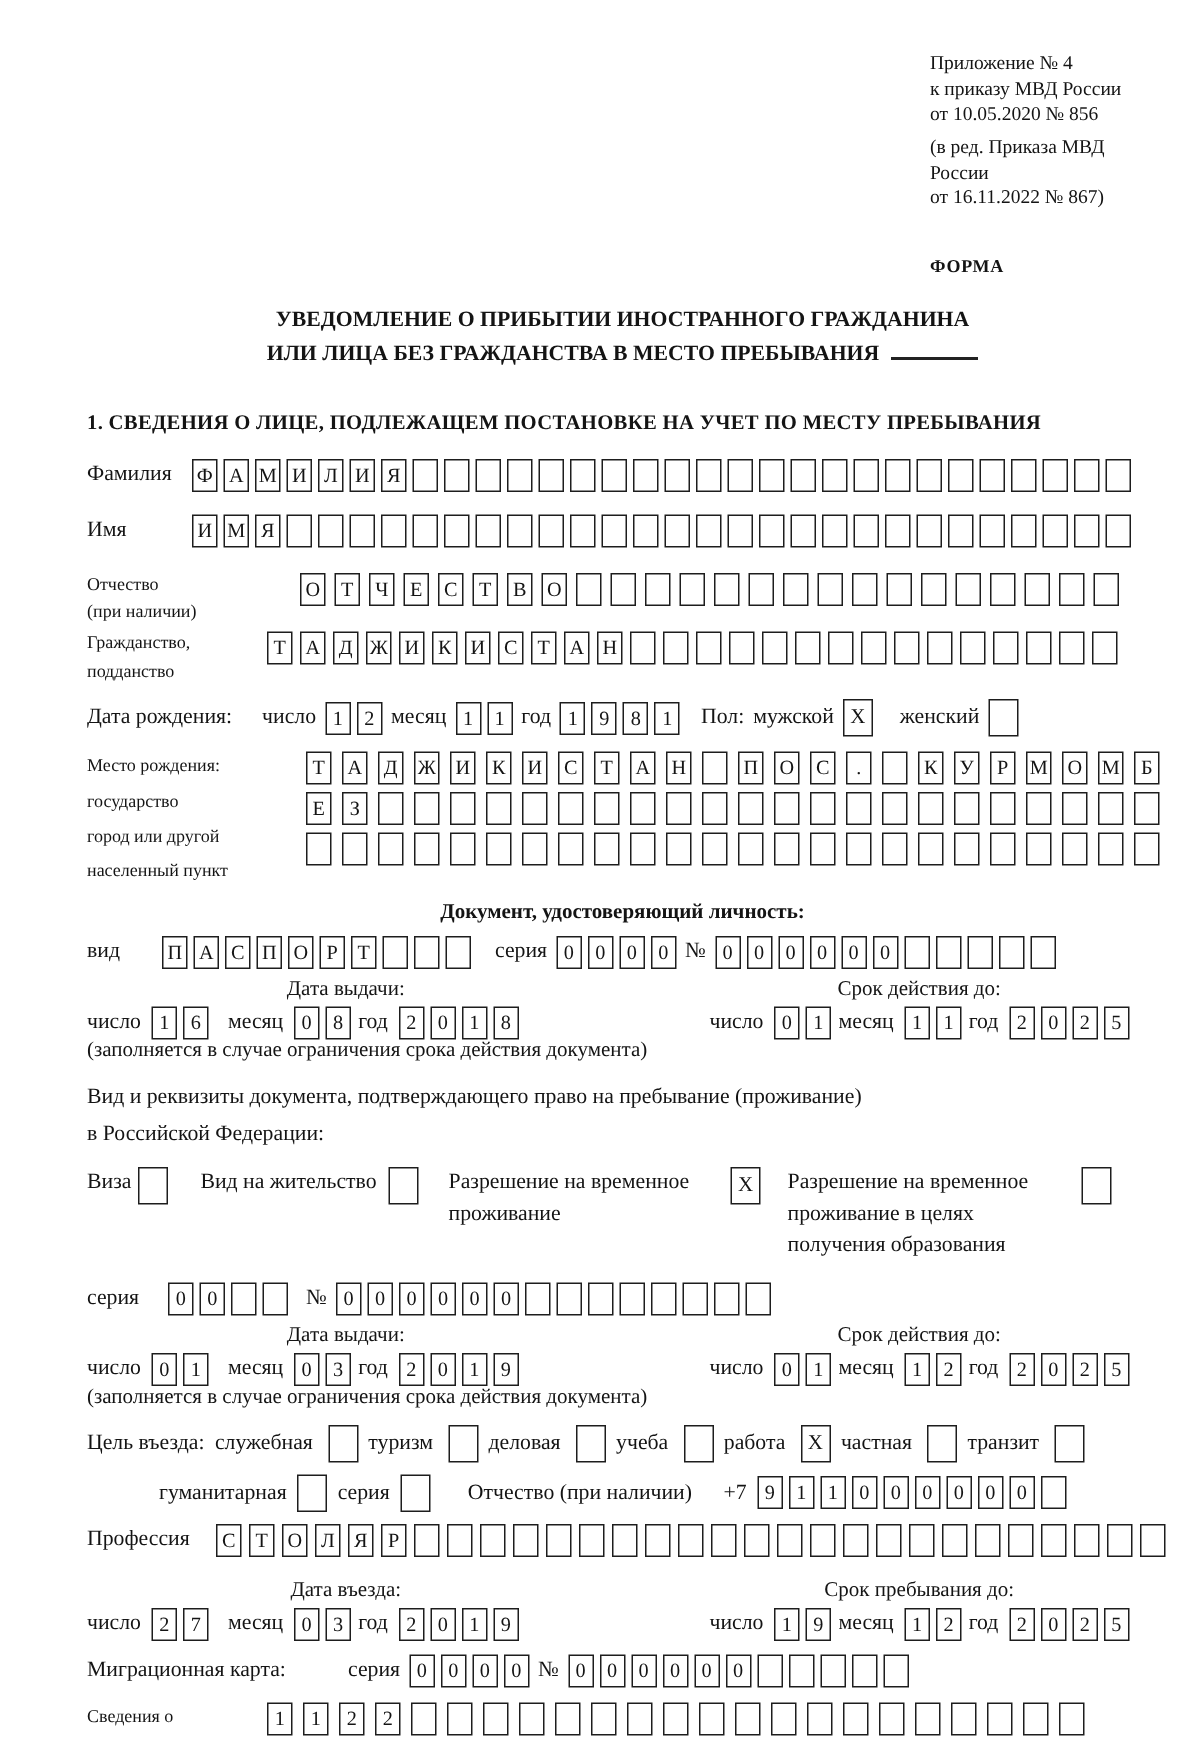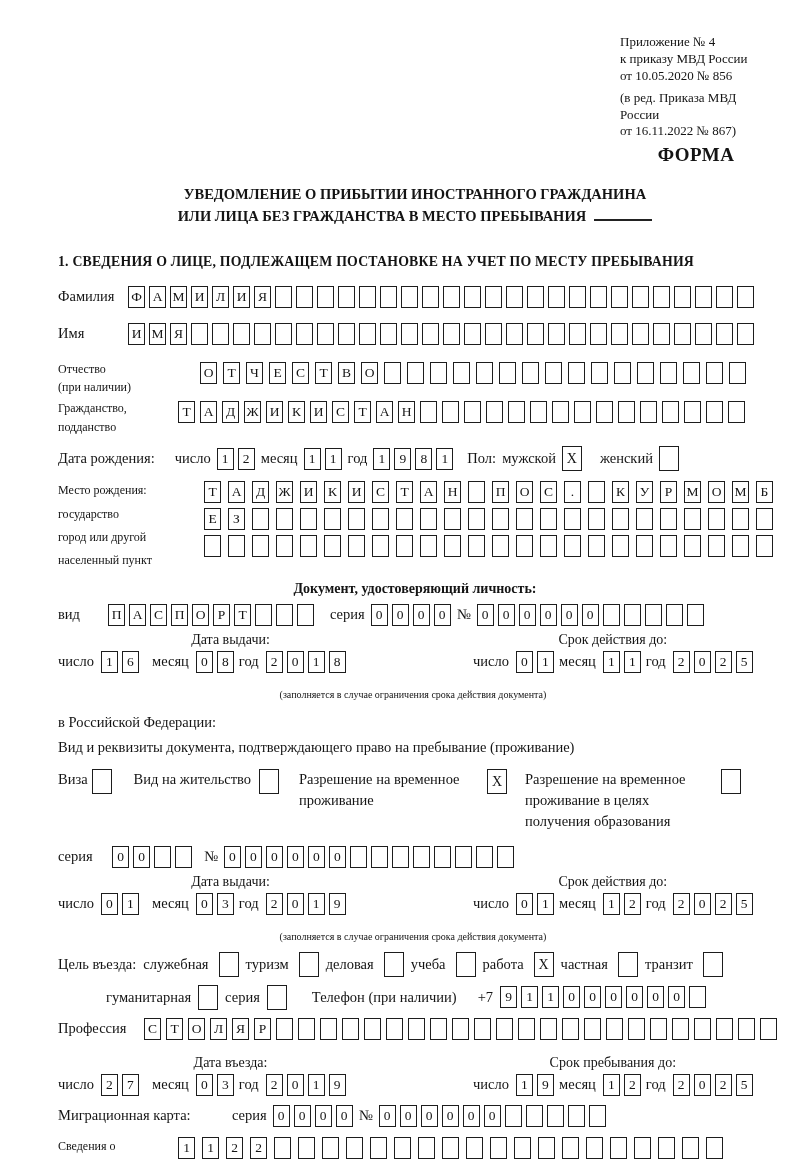--- a/index.html
+++ b/index.html
@@ -3,21 +3,21 @@
 <meta charset="utf-8">
 <style>
   html,body{margin:0;padding:0;background:#fff;}
   body{width:800px;height:1163px;overflow:hidden;color:#141414;
        font-family:"Liberation Serif","DejaVu Serif",serif;}
   .page{box-sizing:border-box;width:800px;height:1163px;padding:34px 28px 0 58px;}
 
   
   .ref{margin-left:562px;font-size:13px;line-height:1.3;}
   .ref .grp2{margin-top:5px;}
-  .forma{margin-left:562px;text-align:center;font-weight:bold;font-size:19px;margin-top:4px;letter-spacing:.5px;}
+  .forma{margin-left:562px;font-weight:bold;font-size:12px;margin-top:30px;letter-spacing:.5px;}
 
   .title{ text-align:center;font-weight:bold;font-size:14.5px;line-height:1.5;margin-top:18px;}
   .title .blank{display:inline-block;width:58px;border-bottom:2px solid #222;height:13px;margin-left:8px;}
   .sect{ font-weight:bold;font-size:13.8px;margin-top:26px;margin-bottom:16px;letter-spacing:.2px;}
 
   
   .cells{display:flex;gap:4px;}
   .cells.g5{gap:5px;} .cells.g6{gap:6px;} .cells.g7{gap:7px;}
   .cell{flex:0 0 auto;box-sizing:border-box;width:17px;height:22px;border:1.6px solid #1d1d1d;
         text-align:center;font-size:13.5px;line-height:20px;background:#fff;}
@@ -39,21 +39,21 @@
   .center-bold{text-align:center;font-weight:bold;font-size:14px;margin:8px 0 7px 0;}
 
   
   .dates{display:flex;margin-top:6px;font-size:14.5px;}
   .dcol{display:flex;flex-direction:column;}
   .dcol .dtitle{text-align:center;font-size:14px;margin-bottom:3px;}
   .dline{display:flex;align-items:center;gap:5px;}
   .dline .word{margin-right:2px;}
   .dcol.left{width:345px;margin-left:0;}
   .dcol.right{margin-left:70px;}
-  .note{ text-align:center;font-size:10px;margin-top:16px;margin-bottom:4px;padding-right:4px;}
+  .note{ text-align:left;font-size:14px;margin-top:0;margin-bottom:4px;padding-right:4px;}
 
   .para{font-size:14.5px;line-height:1.75;margin-top:10px;}
 
   .permits{display:flex;align-items:flex-start;margin-top:8px;margin-bottom:14px;font-size:14.5px;}
   .permit{display:flex;align-items:flex-start;}
   .permit .ptxt{text-align:left;line-height:1.45;}
   .permit .cbox{margin-left:8px;}
 
   .purposes{display:flex;align-items:center;gap:7px;font-size:14.5px;margin-top:10px;flex-wrap:nowrap;}
   .purposes .cbox{margin-left:3px;}
@@ -421,22 +421,22 @@
             <span class="cell">0</span>
             <span class="cell">2</span>
             <span class="cell">5</span>
           </span>
       </div>
     </div>
   </div>
   <div class="note">(заполняется в случае ограничения срока действия документа)</div>
 
   <div class="para">
+    <div>Вид и реквизиты документа, подтверждающего право на пребывание (проживание)</div>
     <div>в Российской Федерации:</div>
-    <div>Вид и реквизиты документа, подтверждающего право на пребывание (проживание)</div>
   </div>
 
   <div class="permits">
     <div class="permit">
       <span class="ptxt">Виза</span>
       <span class="cbox" style="margin-left:4px;"></span>
     </div>
     <div class="permit" style="margin-left:22px;">
       <span class="ptxt">Вид на жительство</span>
       <span class="cbox"></span>
@@ -542,21 +542,21 @@
     <span class="cbox"></span>
     <span>транзит</span>
     <span class="cbox"></span>
   </div>
 
   <div class="purp2">
     <span>гуманитарная</span>
     <span class="cbox"></span>
     <span>серия</span>
     <span class="cbox"></span>
-    <span style="margin-left:18px;">Телефон (при наличии)</span>
+    <span style="margin-left:18px;">Отчество (при наличии)</span>
     <span style="margin-left:14px;">+7</span>
     <span class="cells">
         <span class="cell">9</span>
         <span class="cell">1</span>
         <span class="cell">1</span>
         <span class="cell">0</span>
         <span class="cell">0</span>
         <span class="cell">0</span>
         <span class="cell">0</span>
         <span class="cell">0</span>

